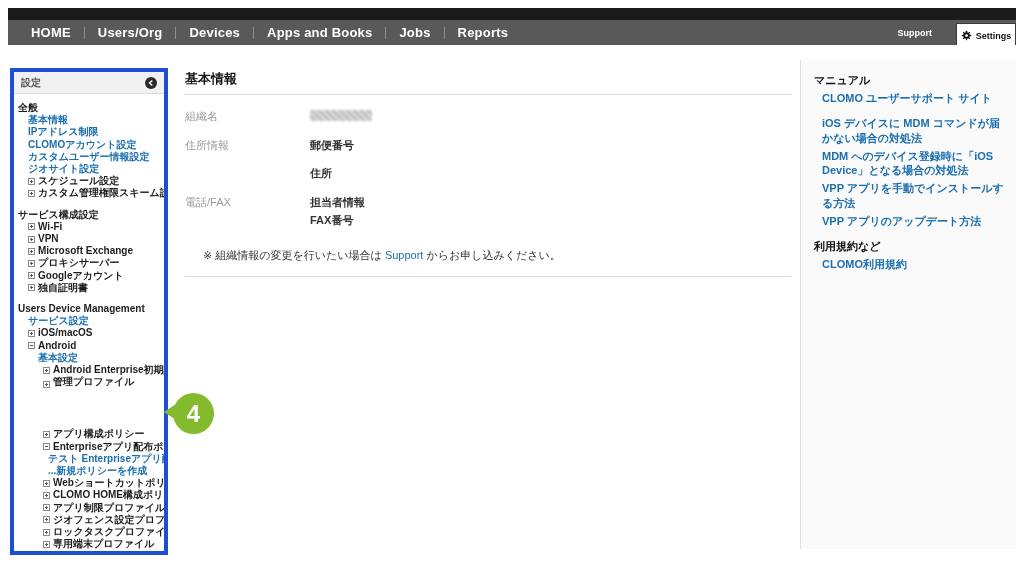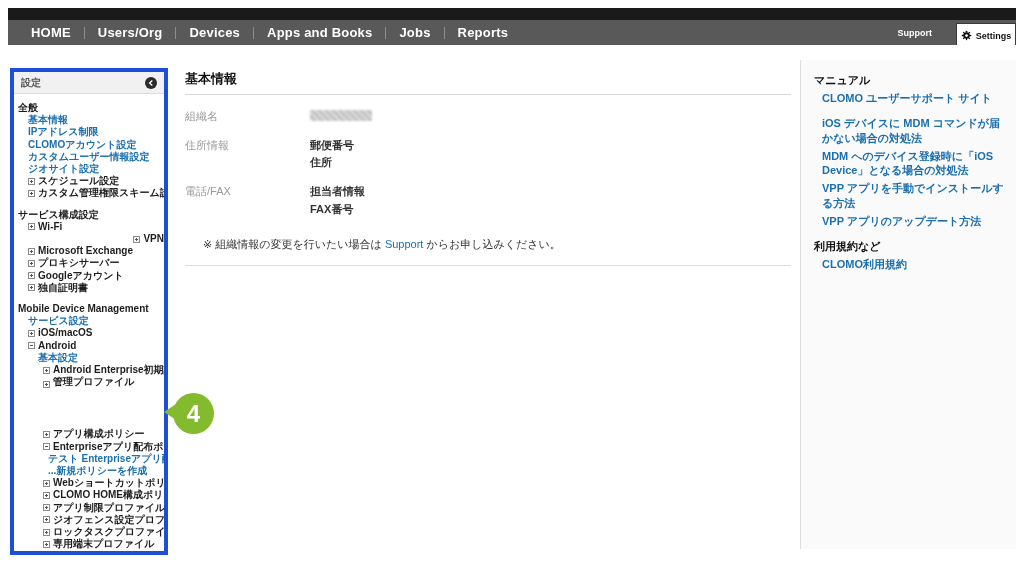--- a/index.html
+++ b/index.html
@@ -51,21 +51,21 @@
   .form-grid{ display:grid; grid-template-columns:125px 1fr; row-gap:0; }
   .flabel{ font-size:11px; color:#9a9a9a; padding-top:14px; }
   .fvalue{ padding-top:14px; font-size:11px; color:#222; }
   .bold-label{ font-weight:bold; color:#333; font-size:11px; }
   .redact{ border-radius:1px; filter:blur(1px);
     background-image:linear-gradient(45deg,#c3c3c3 25%,#dcdcdc 25% 50%,#c3c3c3 50% 75%,#dcdcdc 75%);
     background-size:7px 7px; }
   .redact.org{ width:62px; height:11px; margin-top:1px; }
   .redact.name{ width:30px; height:8px; margin-top:4px; }
   .redact.email{ width:100px; height:8px; margin-top:4px; }
-  .stack-gap{ margin-top:2px; }
+  .stack-gap{ margin-top:13px; }
   .stack-gap-lg{ margin-top:3px; }
   .note-line{ font-size:11px; color:#333; margin:20px 0 0 18px; }
   .inline-link{ color:var(--link-blue); cursor:pointer; }
   .main-divider{ border:none; border-top:1px solid #ddd; margin-top:13px; }
   .change-link{ display:inline-block; margin-top:13px; font-size:11px; font-weight:bold;
     color:var(--link-blue); cursor:pointer; }
 
   
   .rightbar{ position:absolute; left:792px; top:15px; width:216px; height:489px;
     background:var(--panel-bg); border-left:1px solid #ddd; padding:13px 10px 0 13px; }
@@ -161,21 +161,21 @@
               <span class="tree-icon plus"></span>
               <span>カスタム管理権限スキーム設定</span>
             </div>
           </div>
           <div class="sb-group">
             <div class="sb-header">サービス構成設定</div>
             <div class="sb-item node" style="padding-left: 14px;">
               <span class="tree-icon plus"></span>
               <span>Wi-Fi</span>
             </div>
-            <div class="sb-item node" style="padding-left: 14px; justify-content: flex-end;">
+            <div class="sb-item node" style="padding-left: 14px;">
               <span class="tree-icon plus"></span>
               <span>VPN</span>
             </div>
             <div class="sb-item node" style="padding-left: 14px;">
               <span class="tree-icon plus"></span>
               <span>Microsoft Exchange</span>
             </div>
             <div class="sb-item node" style="padding-left: 14px;">
               <span class="tree-icon plus"></span>
               <span>プロキシサーバー</span>
@@ -183,21 +183,21 @@
             <div class="sb-item node" style="padding-left: 14px;">
               <span class="tree-icon plus"></span>
               <span>Googleアカウント</span>
             </div>
             <div class="sb-item node" style="padding-left: 14px;">
               <span class="tree-icon plus"></span>
               <span>独自証明書</span>
             </div>
           </div>
           <div class="sb-group">
-            <div class="sb-header">Mobile Device Management</div>
+            <div class="sb-header">Users Device Management</div>
             <div class="sb-item link" style="padding-left: 14px;">
               <span>サービス設定</span>
             </div>
             <div class="sb-item node" style="padding-left: 14px;">
               <span class="tree-icon plus"></span>
               <span>iOS/macOS</span>
             </div>
             <div class="sb-item node" style="padding-left: 14px;">
               <span class="tree-icon minus"></span>
               <span>Android</span>

